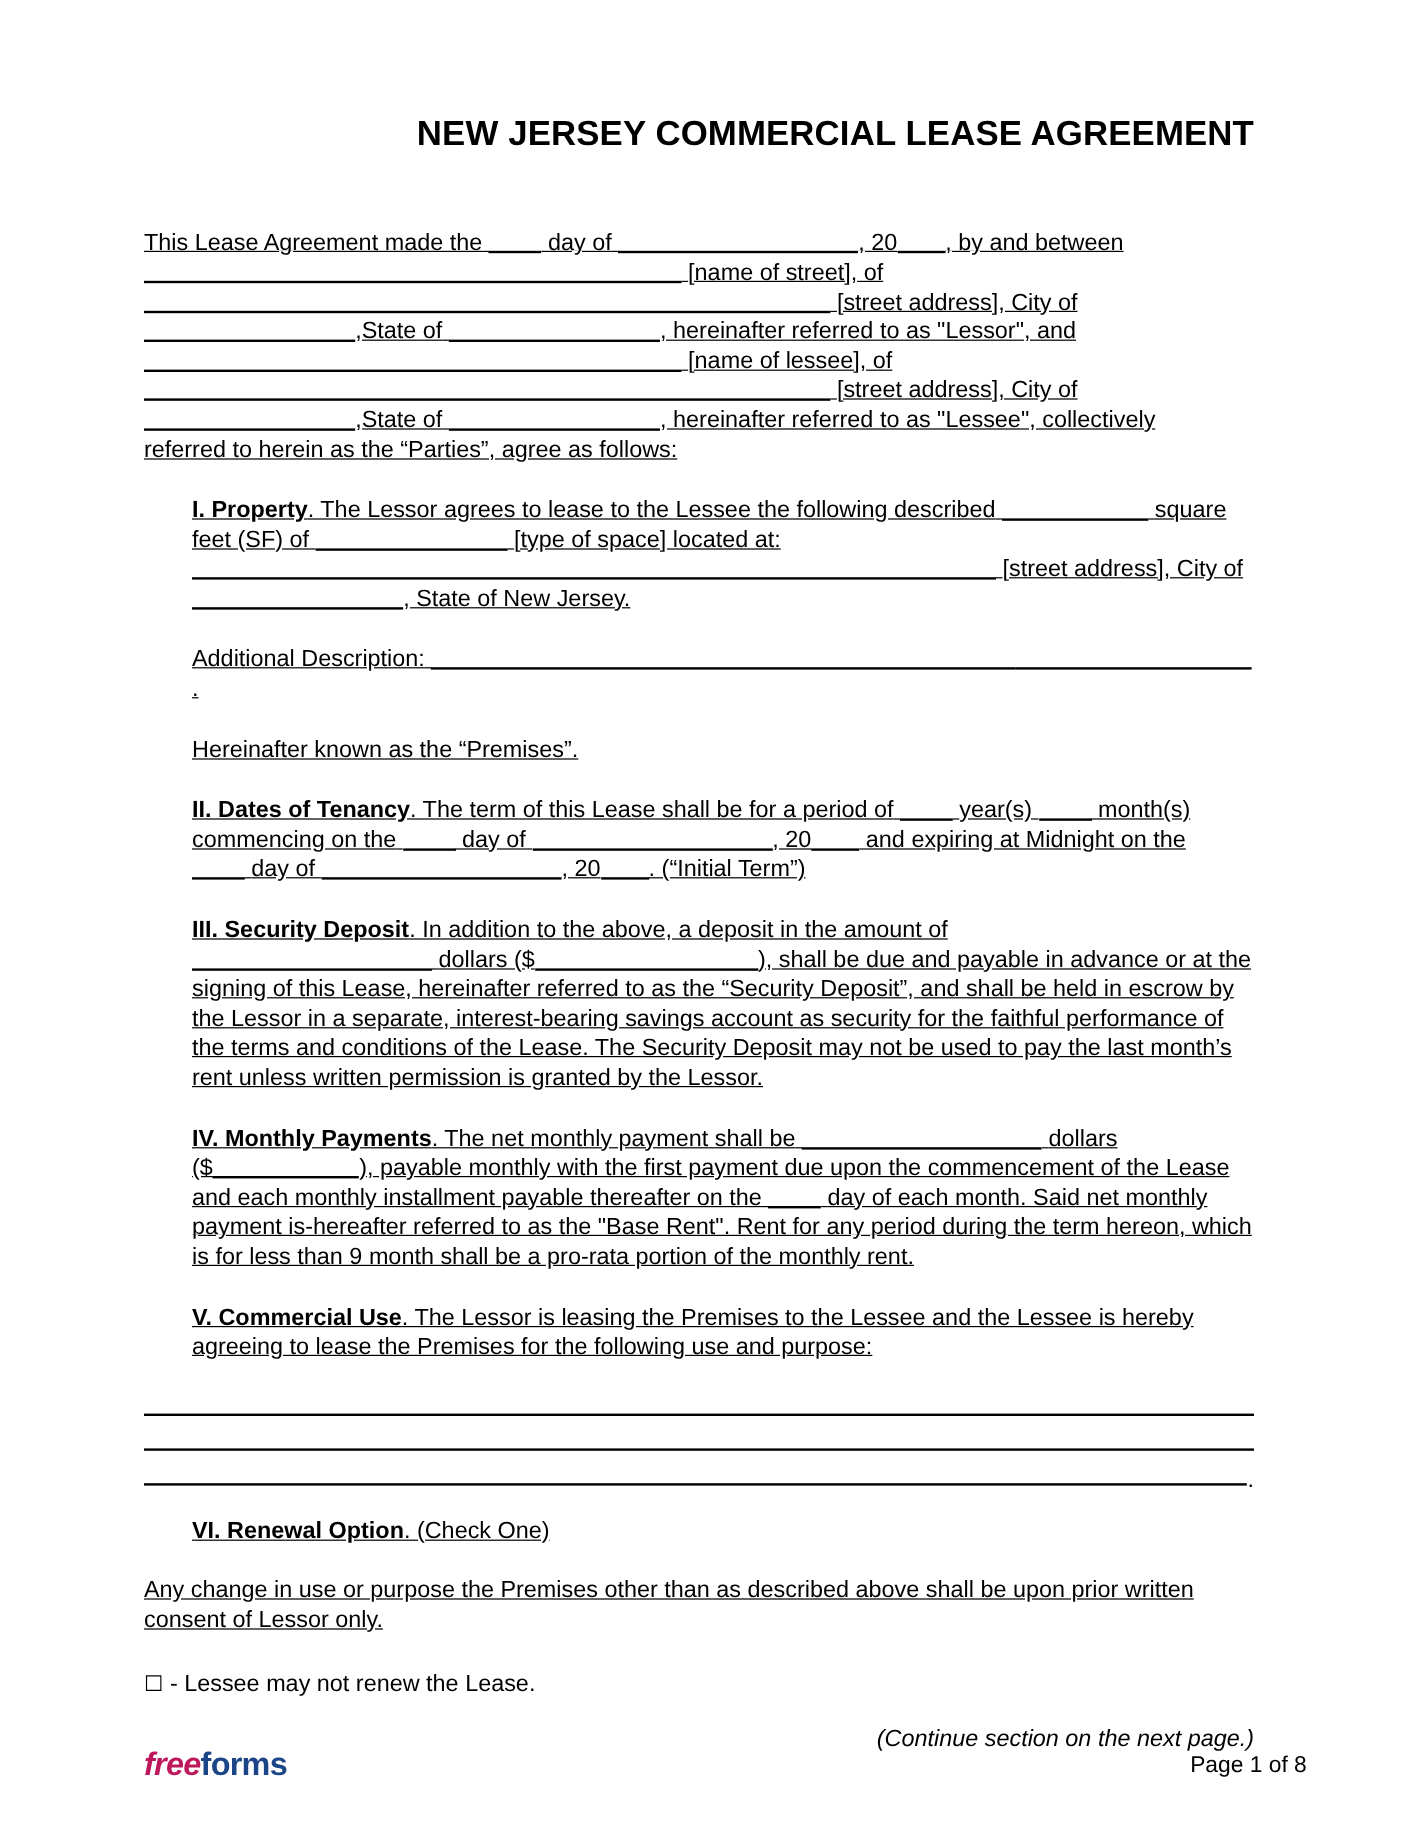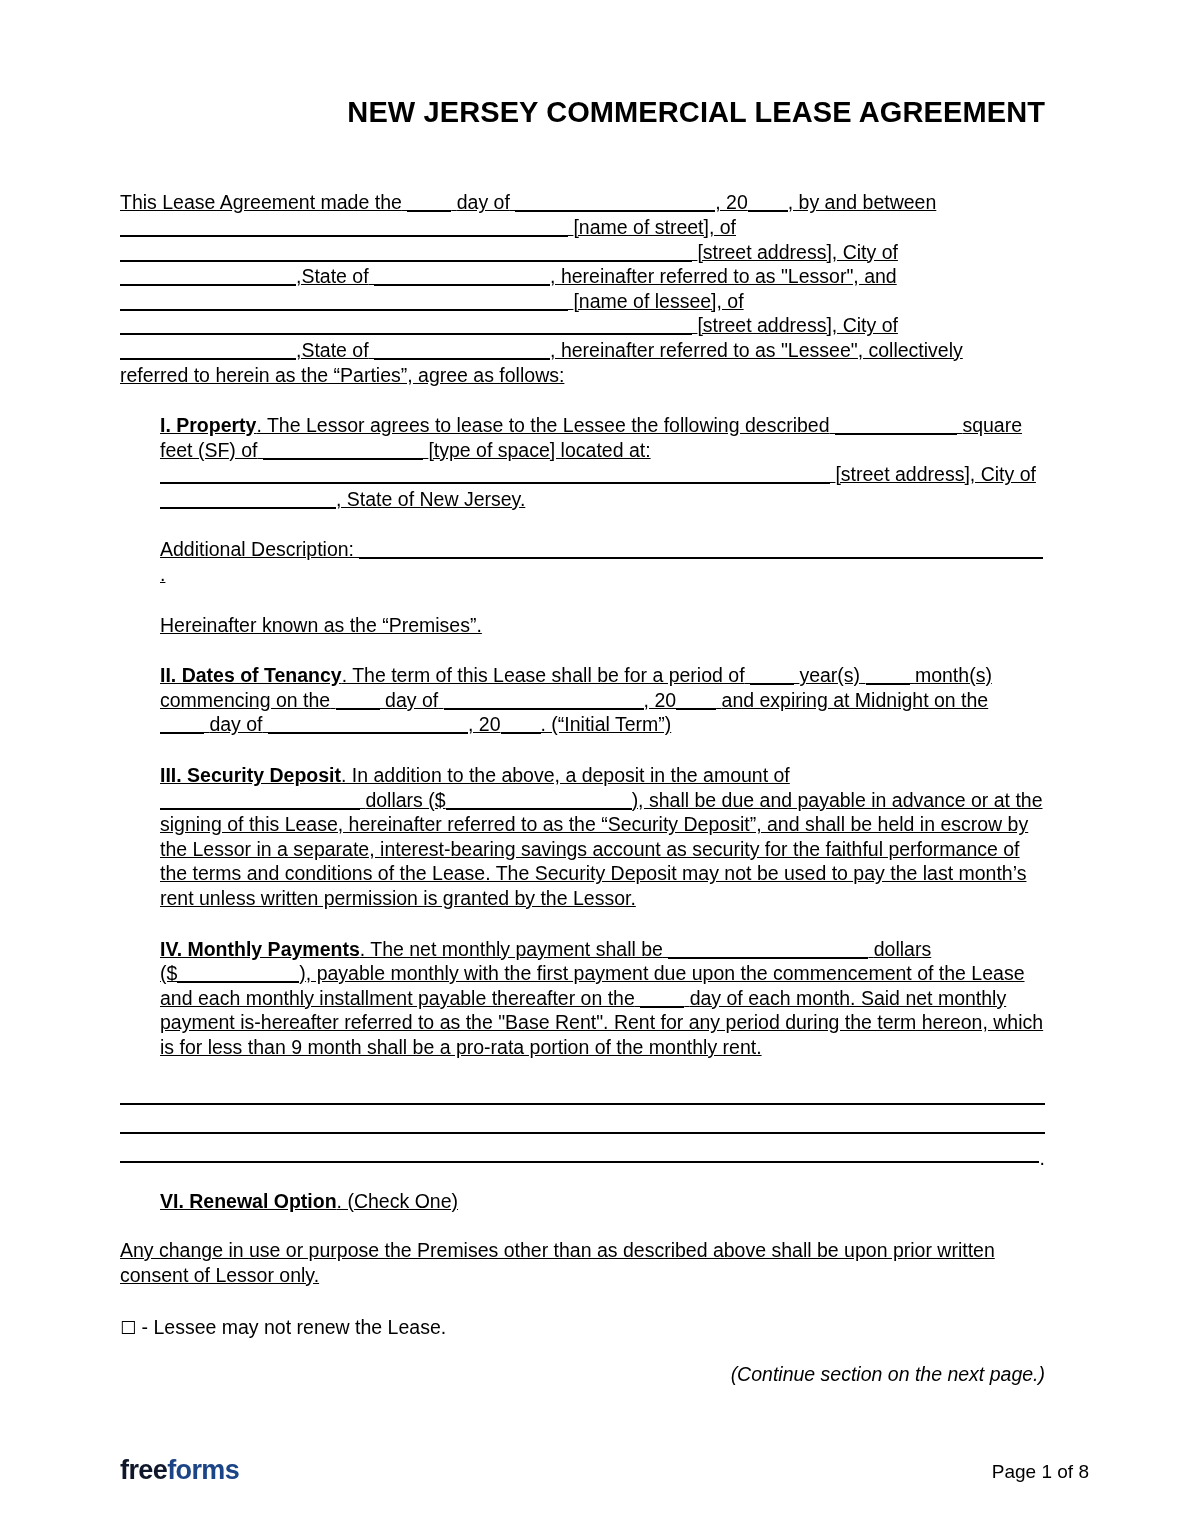--- a/index.html
+++ b/index.html
@@ -113,21 +113,21 @@
     display: flex;
     align-items: flex-end;
     justify-content: space-between;
   }
   .logo {
     font-size: 27px;
     font-weight: bold;
     letter-spacing: -0.6px;
     line-height: 1;
   }
-  .logo .free  { color: #0f172a; font-weight: bold; }
+  .logo .free  { color: #be185d; font-weight: bold; font-style: italic; }
   .logo .forms { color: #1b4586; font-weight: bold; }
   .page-num {
     font-size: 19px;
     color: #000;
     line-height: 1;
     padding-bottom: 3px;
   }
 </style>
 </head>
 <body>
@@ -199,20 +199,23 @@
 
     <div class="para block-gap-lg">
       <span class="sec-label">IV. Monthly Payments</span><span>. The net monthly payment shall be</span>
       <span class="fill fill-l"></span>
       <span>dollars</span><br>
       <span>($</span><span class="fill fill-sm"></span><span>), payable monthly with the first payment due upon the commencement of the Lease and each monthly installment payable thereafter on the</span>
       <span class="fill fill-xs"></span>
       <span>day of each month. Said net monthly payment is-hereafter referred to as the "Base Rent". Rent for any period during the term hereon, which is for less than 9 month shall be a pro-rata portion of the monthly rent.</span>
     </div>
 
+    <div class="para block-gap-lg">
+      <span class="sec-label">V. Commercial Use</span><span>. The Lessor is leasing the Premises to the Lessee and the Lessee is hereby agreeing to lease the Premises for the following use and purpose:</span>
+    </div>
 
     <div style="margin-top:16px;">
       <div class="rule-row">
           <hr class="rule">
         </div>
       <div class="rule-row">
           <hr class="rule">
         </div>
       <div class="rule-row">
         <hr class="rule">

